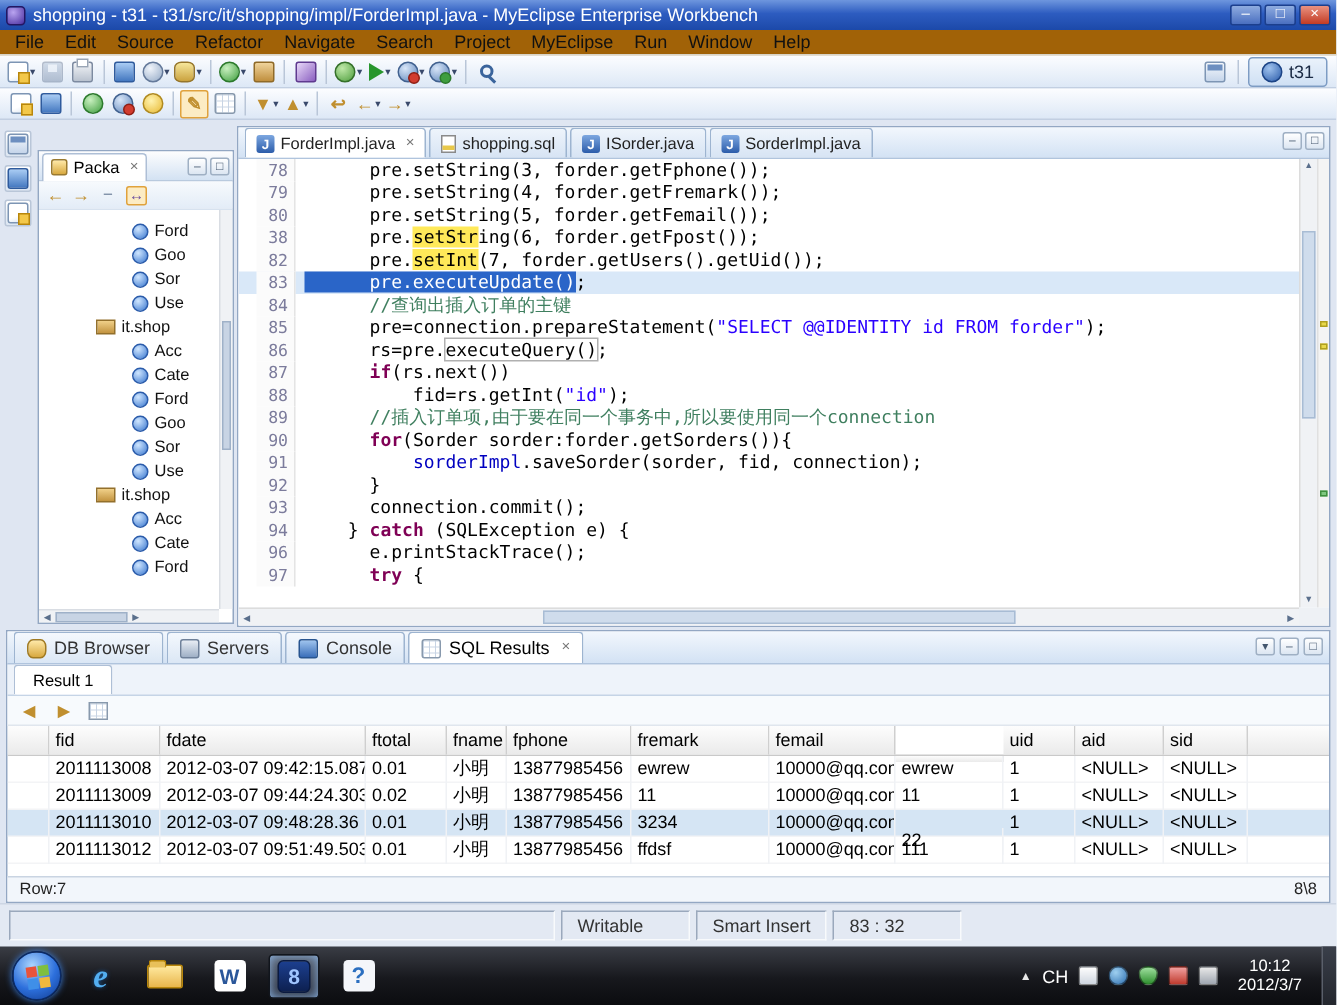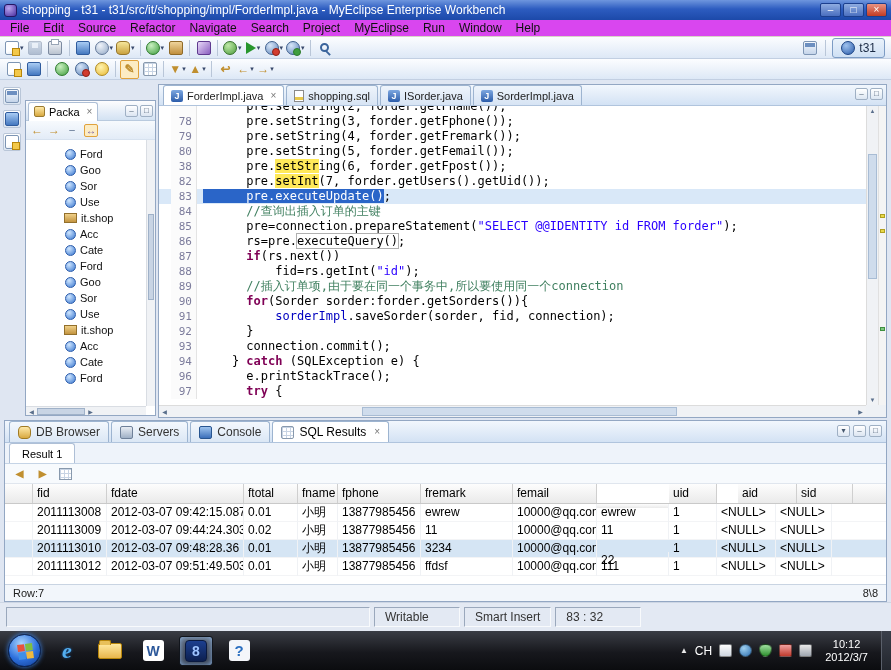--- a/index.html
+++ b/index.html
@@ -11,21 +11,21 @@
   .titlebar{position:absolute;left:0;top:0;width:891px;height:20px;display:flex;align-items:center;gap:5px;
     padding:0 4px;background:linear-gradient(#6e96de,#2d5cc0 45%,#1c49a9);color:#fff;font-size:12px}
   .win-icon{width:13px;height:13px;border-radius:3px;background:radial-gradient(circle at 35% 30%,#b9a4f0,#4a2f9f);border:1px solid #241663;flex:none}
   .title-text{flex:1;white-space:nowrap;overflow:hidden}
   .win-btns{display:flex;gap:2px;flex:none}
   .win-btn{width:21px;height:14px;text-align:center;font-size:10px;line-height:12px;color:#fff;border-radius:2px;
     background:linear-gradient(#8face0,#4a6fc0);border:1px solid #1c3f8d}
   .win-btn.close{background:linear-gradient(#ea9281,#c23b24)}
 
   
-  .menubar{position:absolute;left:0;top:20px;width:891px;height:17px;background:#d946ef;border-bottom:1px solid #d8d4c8;
+  .menubar{position:absolute;left:0;top:20px;width:891px;height:17px;background:#a16207;border-bottom:1px solid #d8d4c8;
     display:flex;align-items:center;padding-left:3px;font-size:12px;color:#111}
   .menu-item{padding:1px 7px}
 
   
   .tb{position:absolute;left:0;width:891px;display:flex;align-items:center;gap:1px;padding:0 4px;
     background:linear-gradient(#fcfdff,#dde8f6);border-bottom:1px solid #c2cfe2}
   #tb1{top:37px;height:22px}
   #tb2{top:59px;height:21px}
   .tbtn{height:19px;min-width:19px;display:flex;align-items:center;justify-content:center;border-radius:2px;padding:0 1px}
   .tbtn.disabled{opacity:.35}
@@ -77,21 +77,21 @@
   .tab-close{margin-left:3px;color:#777;font-size:10px;line-height:10px}
   .ex-winbtns{margin-left:auto;display:flex;gap:2px}
   .mini-btn{width:13px;height:12px;font-size:8px;line-height:10px;text-align:center;color:#44576e;border:1px solid #9fb0c4;border-radius:2px;background:linear-gradient(#fff,#dce6f2)}
   .ex-toolbar{height:19px;display:flex;align-items:center;gap:5px;padding:0 5px;background:linear-gradient(#f7fafd,#e3ecf7);border-bottom:1px solid #d7e2ef}
   .mini-ic{width:14px;height:13px;font-size:10px;line-height:12px;text-align:center;color:#5a6f8c;border-radius:2px}
   .mini-ic.linked{border:1px solid #e0a23c;background:#fcecc4;color:#6b4f9e}
   .ex-body{flex:1;position:relative;overflow:hidden}
   .tree{position:absolute;left:0;top:0;right:9px;bottom:9px;overflow:hidden;padding-top:6px;font-size:11px;color:#111}
   .tree-item{height:16px;display:flex;align-items:center;gap:4px;white-space:nowrap;overflow:hidden}
   .tree-item.lvl1{padding-left:38px}
-  .tree-item.lvl2{padding-left:39px}
+  .tree-item.lvl2{padding-left:62px}
   .t-class{width:11px;height:11px;flex:none;border-radius:50%;background:radial-gradient(circle at 35% 30%,#cfe6ff,#3a77cf);border:1px solid #2b5cab}
   .t-package{width:13px;height:10px;flex:none;background:linear-gradient(#f0d089,#c39440);border:1px solid #93702c}
   .ex-vsb{position:absolute;right:0;top:0;bottom:9px;width:9px;background:#f0f2f5;border-left:1px solid #d9dde3}
   .ex-vsb .thumb{position:absolute;left:1px;right:1px;top:28%;height:32%;background:#c8d4e4;border:1px solid #9fb1c8}
   .ex-hsb{position:absolute;left:0;right:9px;bottom:0;height:9px;background:#f0f2f5;border-top:1px solid #d9dde3;display:flex;align-items:center}
   .sb-btn{width:11px;font-size:6px;text-align:center;color:#5a6f8c}
   .hthumb{height:7px;width:40%;background:#c8d4e4;border:1px solid #9fb1c8}
 
   
   .editor{position:absolute;left:158px;top:84px;width:729px;height:334px;border:1px solid #93a7c3;background:#fff;display:flex;flex-direction:column}
@@ -466,21 +466,20 @@
           <span class="ft-java">J</span>
           <span class="etab-label">ISorder.java</span>
         </div>
         <div class="etab">
           <span class="ft-java">J</span>
           <span class="etab-label">SorderImpl.java</span>
         </div>
       </div>
     <div class="ebody">
       <div class="code">
-          <div class="cline clip"><span class="gut"></span><span class="ln"></span><span class="lbody"><span class="sg-p">      pre.setString(2, forder.getFname());</span></span></div>
           <div class="cline"><span class="gut"></span><span class="ln">78</span><span class="lbody"><span class="sg-p">      pre.setString(3, forder.getFphone());</span></span></div>
           <div class="cline"><span class="gut"></span><span class="ln">79</span><span class="lbody"><span class="sg-p">      pre.setString(4, forder.getFremark());</span></span></div>
           <div class="cline"><span class="gut"></span><span class="ln">80</span><span class="lbody"><span class="sg-p">      pre.setString(5, forder.getFemail());</span></span></div>
           <div class="cline"><span class="gut"></span><span class="ln">38</span><span class="lbody"><span class="sg-p">      pre.</span><span class="sg-o">setStr</span><span class="sg-p">ing(6, forder.getFpost());</span></span></div>
           <div class="cline"><span class="gut"></span><span class="ln">82</span><span class="lbody"><span class="sg-p">      pre.</span><span class="sg-o">setInt</span><span class="sg-p">(7, forder.getUsers().getUid());</span></span></div>
           <div class="cline cur"><span class="gut"></span><span class="ln">83</span><span class="lbody"><span class="sg-sel">      pre.executeUpdate()</span><span class="sg-p">;</span></span></div>
           <div class="cline"><span class="gut"></span><span class="ln">84</span><span class="lbody"><span class="sg-p">      </span><span class="sg-c">//查询出插入订单的主键</span></span></div>
           <div class="cline"><span class="gut"></span><span class="ln">85</span><span class="lbody"><span class="sg-p">      pre=connection.prepareStatement(</span><span class="sg-s">"SELECT @@IDENTITY id FROM forder"</span><span class="sg-p">);</span></span></div>
           <div class="cline"><span class="gut"></span><span class="ln">86</span><span class="lbody"><span class="sg-p">      rs=pre.</span><span class="sg-b">executeQuery()</span><span class="sg-p">;</span></span></div>
           <div class="cline"><span class="gut"></span><span class="ln">87</span><span class="lbody"><span class="sg-p">      </span><span class="sg-k">if</span><span class="sg-p">(rs.next())</span></span></div>
@@ -561,21 +560,21 @@
           <span class="th tg"></span>
           <span class="th" style="width: 74px;">fid</span>
           <span class="th" style="width: 137px;">fdate</span>
           <span class="th" style="width: 54px;">ftotal</span>
           <span class="th" style="width: 40px;">fname</span>
           <span class="th" style="width: 83px;">fphone</span>
           <span class="th" style="width: 92px;">fremark</span>
           <span class="th" style="width: 84px;">femail</span>
           <span class="th" style="width: 72px; margin-top: 20px;">fpost</span>
           <span class="th" style="width: 48px;">uid</span>
-          <span class="th" style="width: 59px; margin-left: 21px;">aid</span>
+          <span class="th" style="width: 59px;">aid</span>
           <span class="th" style="width: 56px;">sid</span>
           <span class="th fill"></span>
         </div>
       <div class="tbody">
           <div class="trow">
             <span class="td tg"></span>
             <span class="td" style="width: 74px;">2011113008</span>
             <span class="td" style="width: 137px;">2012-03-07 09:42:15.087</span>
             <span class="td" style="width: 54px;">0.01</span>
             <span class="td" style="width: 40px;">小明</span>

